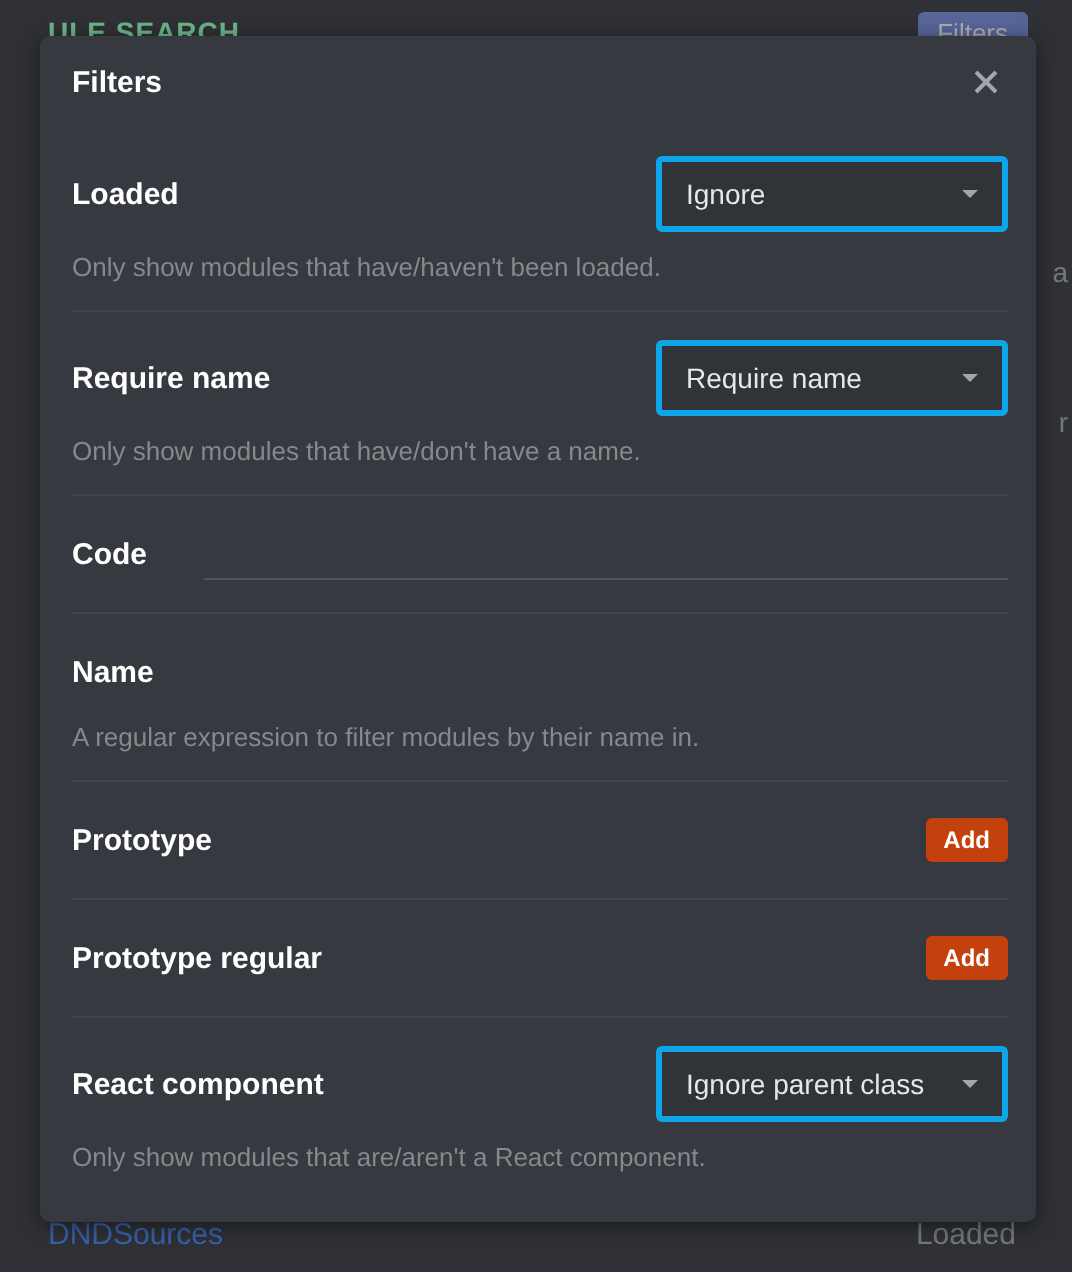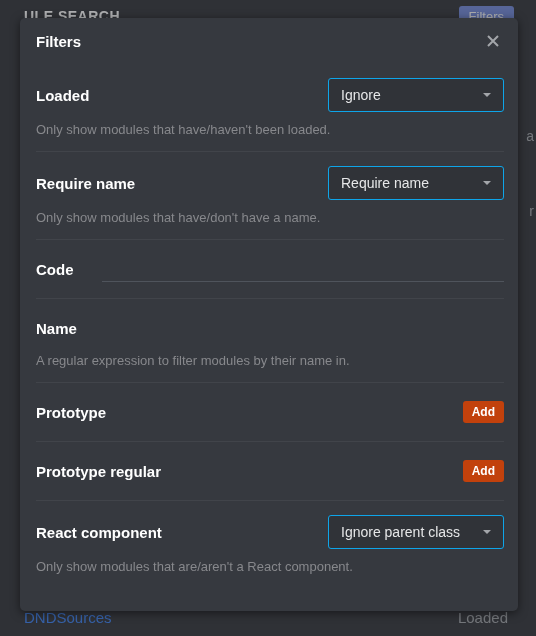--- a/index.html
+++ b/index.html
@@ -20,21 +20,21 @@
       top: 0;
       left: 0;
       right: 0;
       bottom: 0;
       background: #2f3136;
     }
     .bg-header {
       position: absolute;
       top: 8px;
       left: 24px;
-      color: #e5e5e5;
+      color: #86efac;
       font-size: 14px;
       font-weight: 700;
       letter-spacing: 0.5px;
       opacity: 0.7;
     }
     .bg-filters-btn {
       position: absolute;
       top: 6px;
       right: 22px;
       background: #7289da;
@@ -139,21 +139,21 @@
       font-weight: 600;
     }
     .section-desc {
       color: #87888c;
       font-size: 13px;
       font-weight: 400;
       margin-top: 10px;
     }
     .select-box {
       background: #303338;
-      border: 1px solid #0ea5e9;
+      border: 3px solid #0ea5e9;
       border-radius: 3px;
       color: #e6e7e8;
       font-size: 14px;
       padding: 8px 34px 8px 12px;
       min-width: 176px;
       position: relative;
       cursor: pointer;
       display: flex;
       align-items: center;
     }

